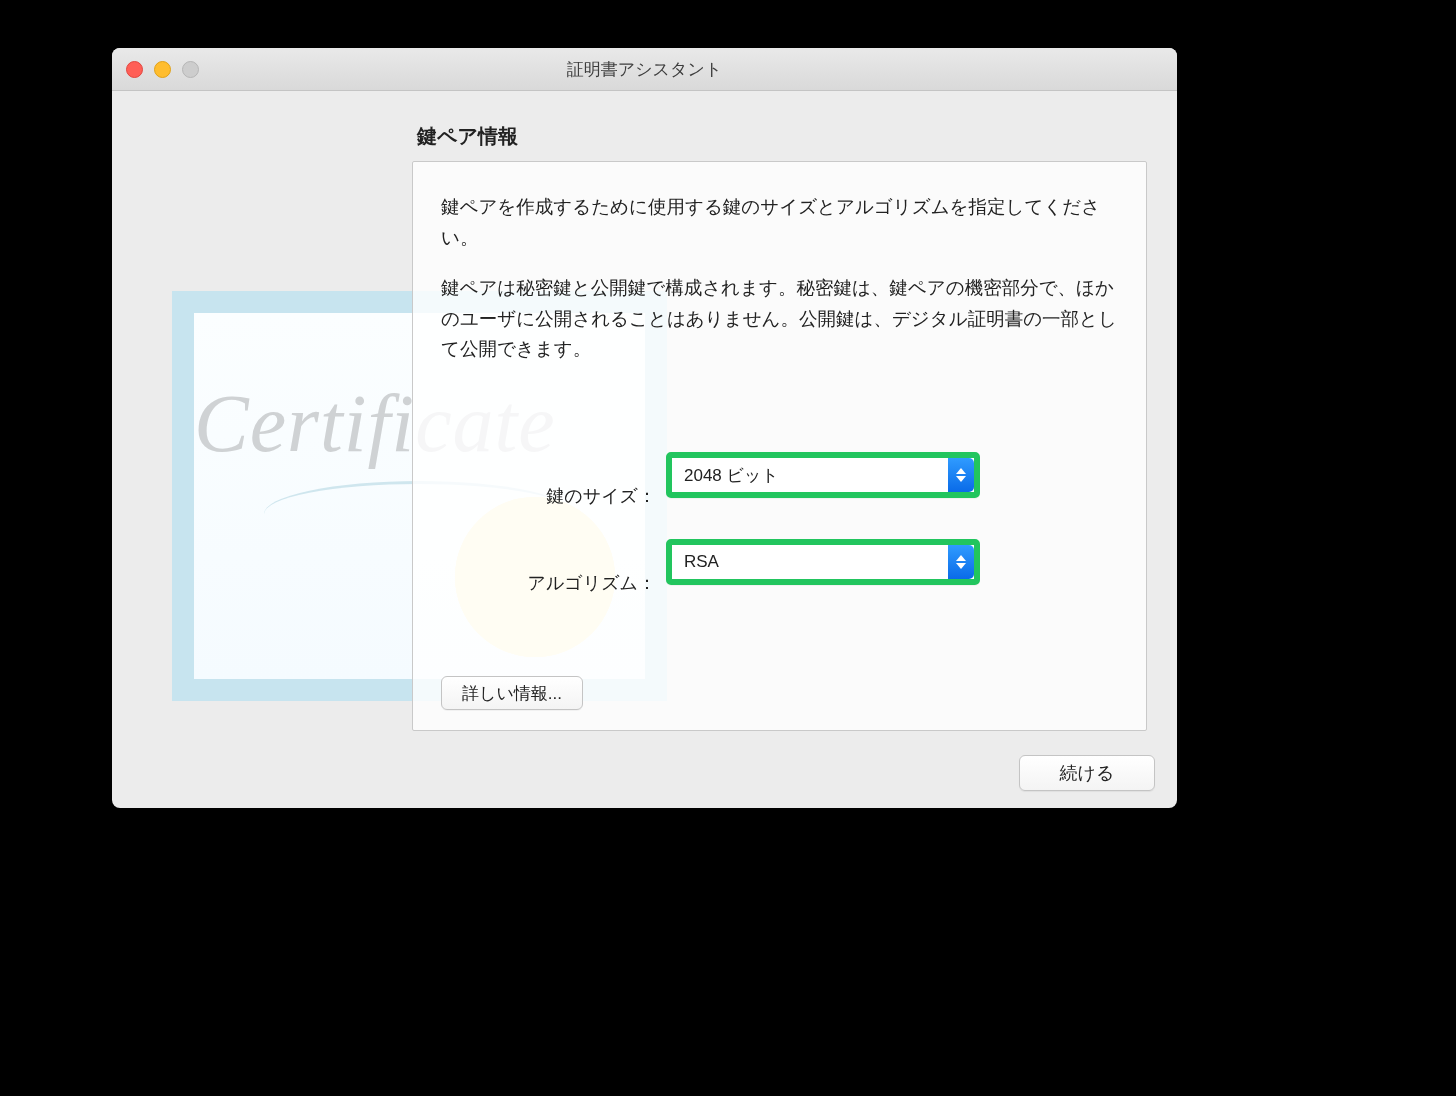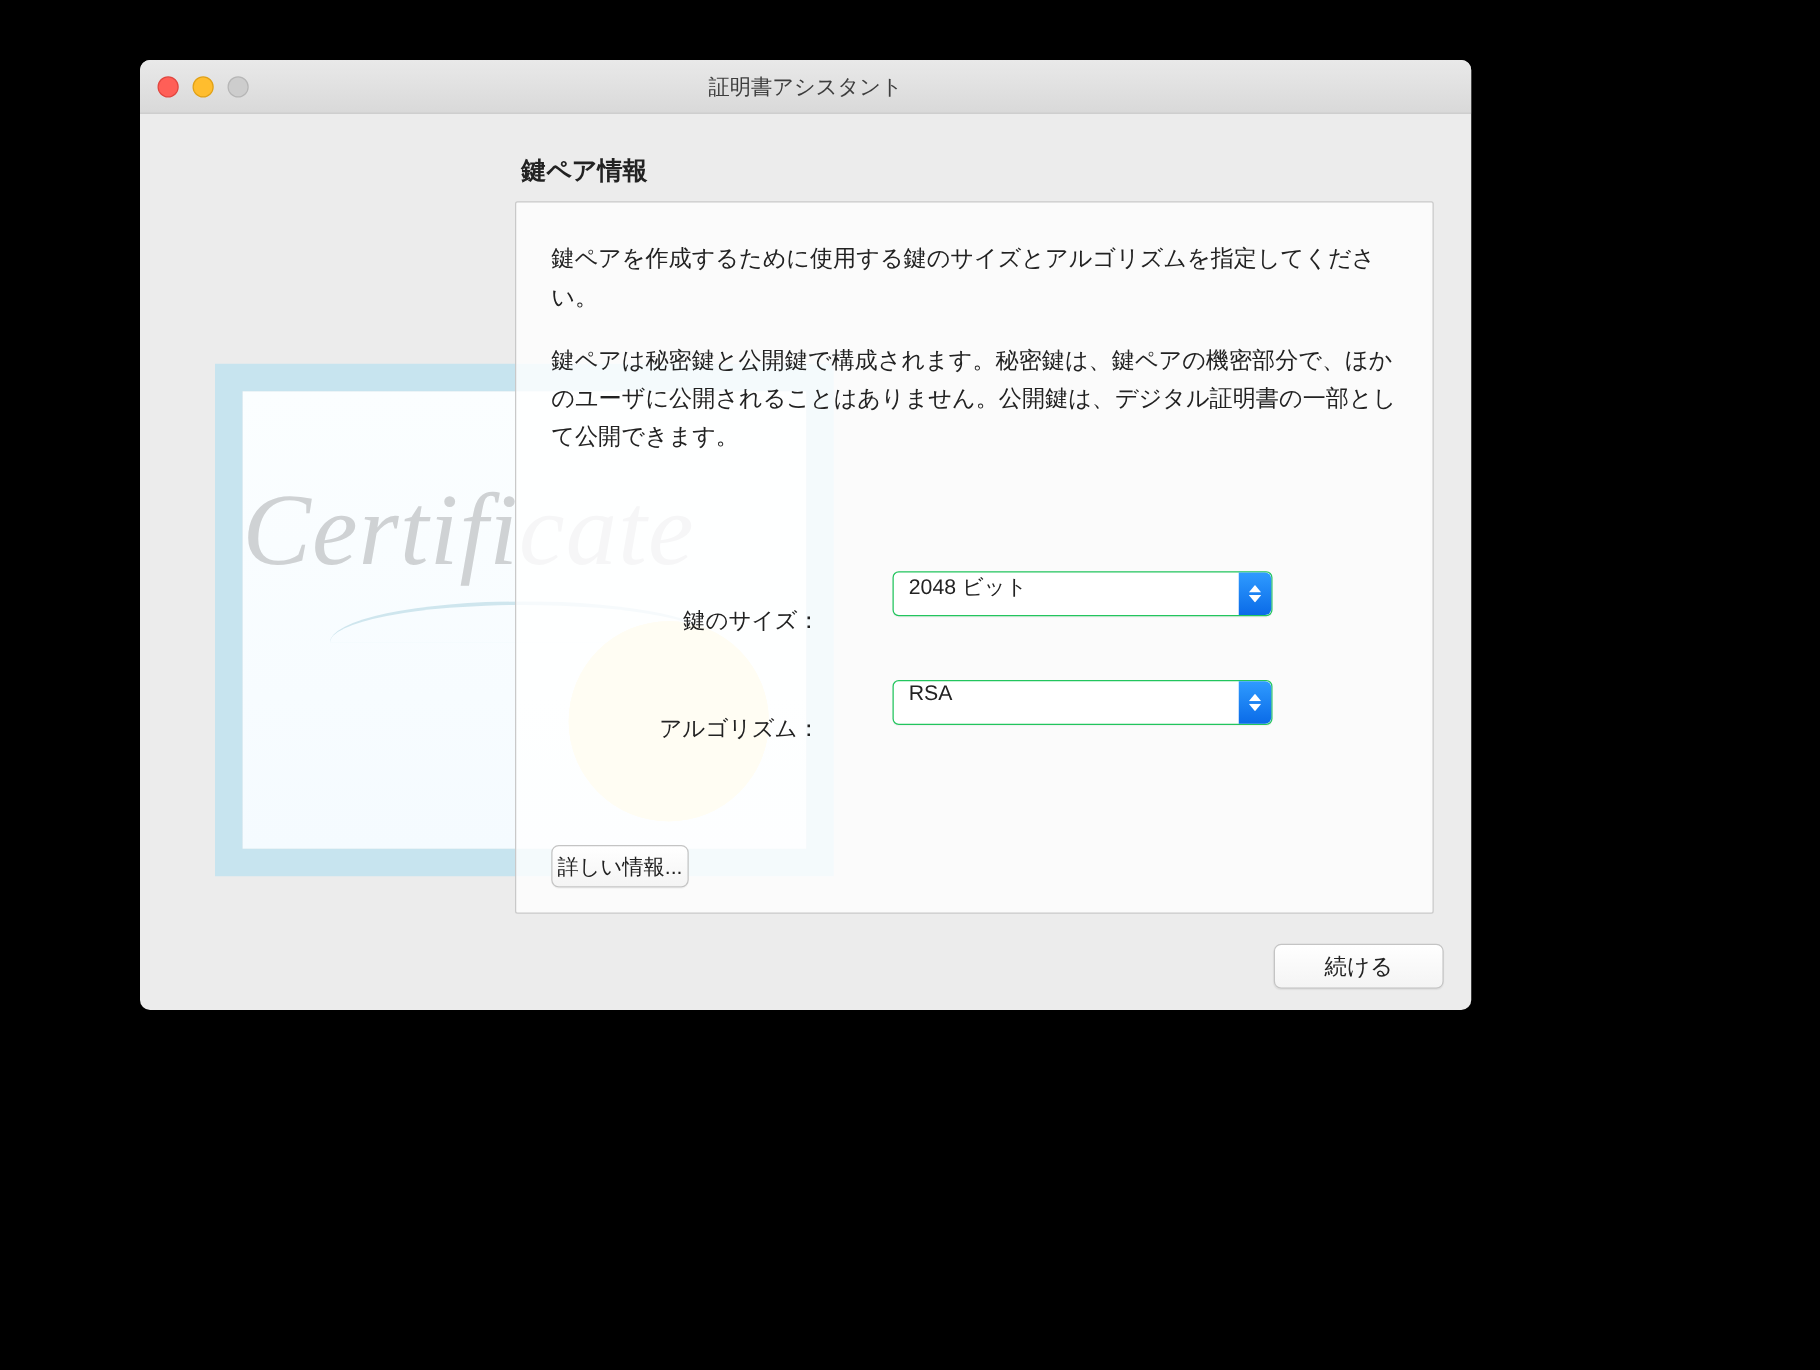--- a/index.html
+++ b/index.html
@@ -145,49 +145,49 @@
     padding-right:10px;
     font-size:18px;
     color:#222;
     margin-top:41px;
   }
   .select {
     position:relative;
     width:290px;
     height:34px;
     background:#fff;
-    border:1px solid #22c55e;
+    border:6px solid #22c55e;
     border-radius:5px;
     box-shadow: 0 1px 0 rgba(0,0,0,0.04);
     display:flex;
+    align-items:center;
     padding-left:12px;
     font-size:17px;
     color:#222;
     cursor:default;
-    margin-left:48px;
   }
   .select .stepper {
     position:absolute;
     right:0; top:0; bottom:0;
     width:26px;
     background: linear-gradient(#2f9bff,#0a6be8);
     border-radius:0 5px 5px 0;
     display:flex;
     flex-direction:column;
     align-items:center;
     justify-content:center;
   }
   .stepper svg { display:block; }
 
   .more-btn {
     position:absolute;
     left:28px;
     bottom:20px;
     height:34px;
-    padding: 0 4px;
+    padding: 0 20px;
     background: linear-gradient(#ffffff,#f4f4f4);
     border:1px solid #c4c4c4;
     border-radius:6px;
     font-size:17px;
     color:#222;
     cursor:default;
     box-shadow: 0 1px 0 rgba(0,0,0,0.04);
   }
 
   .continue {

